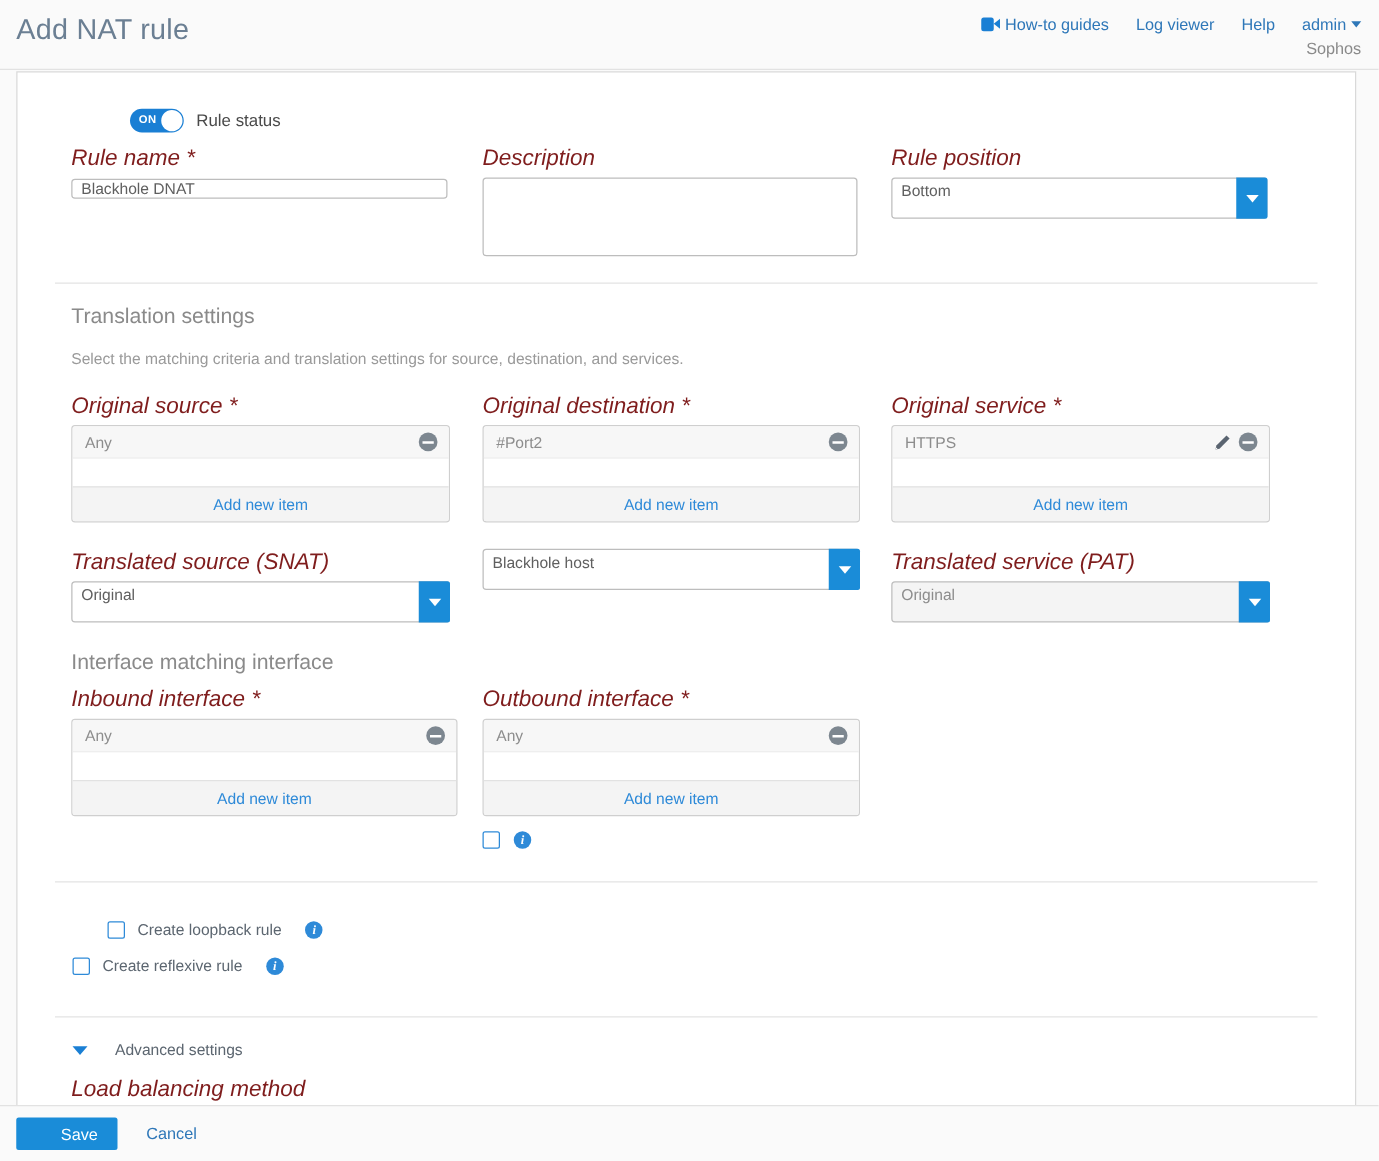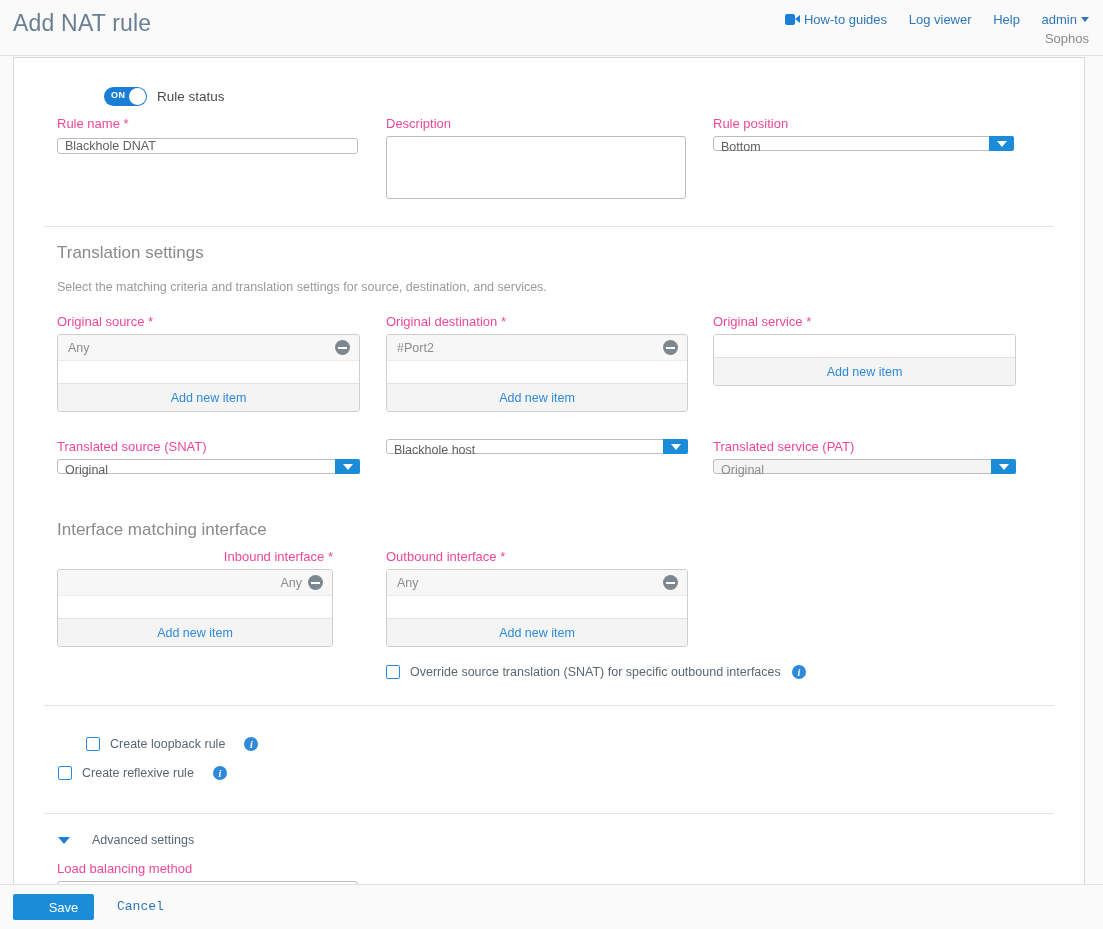--- a/index.html
+++ b/index.html
@@ -137,24 +137,25 @@
     background: #fff;
   }
   .toggle-label {
     margin-left: 10px;
     font-size: 13.5px;
     color: #4a4a4a;
   }
 
   
   .fld-label {
-    font-size: 13px;
-    color: #ec4899;
+    font-size: 18px;
+    color: #7f1d1d;
     margin-bottom: 5px;
     white-space: nowrap;
+    font-style: italic;
   }
 
   .text-input {
     width: 100%;
     height: 16px;
     border: 1px solid #bdbdbd;
     border-radius: 3px;
     box-sizing: border-box;
     font-family: "Liberation Sans", sans-serif;
     font-size: 12.5px;
@@ -166,21 +167,21 @@
   textarea.text-input {
     height: 63px;
     padding: 5px 7px;
     resize: none;
     line-height: 15px;
   }
 
   .select-wrap {
     position: relative;
     width: 100%;
-    height: 15px;
+    height: 33px;
   }
   .select-wrap .sel-box {
     position: absolute;
     left: 0; top: 0; right: 0; bottom: 0;
     border: 1px solid #bdbdbd;
     border-radius: 3px;
     box-sizing: border-box;
     background: #fff;
   }
   .select-wrap.disabled .sel-box { background: #f4f4f4; }
@@ -350,21 +351,20 @@
     font-family: "Liberation Sans", sans-serif;
     padding-left: 26px;
   }
   .btn-cancel {
     position: absolute;
     left: 117px;
     top: 14px;
     font-size: 13px;
     color: #2e77b8;
     text-decoration: none;
-    font-family: Liberation Mono, monospace;
   }
 
   .abs { position: absolute; }
 </style>
 </head>
 <body>
 
 <div class="topbar">
   <div class="page-title">Add NAT rule</div>
 
@@ -437,20 +437,30 @@
           <span class="icon-minus"></span>
         </div>
         <div class="lb-body"></div>
         <div class="lb-add">Add new item</div>
       </div>
     </div>
 
     <div class="abs" style="left:699px; top:256px; width:303px;">
       <div class="fld-label">Original service *</div>
       <div class="listbox">
+        <div class="lb-item">
+          <span class="name">HTTPS</span>
+          <span class="icon-pencil">
+            <svg width="14" height="14" viewBox="0 0 14 14">
+                <path d="M10.2 1.3 L12.7 3.8 L4.6 11.9 L1.4 12.6 L2.1 9.4 Z" fill="#5a6470"></path>
+                <path d="M1.4 12.6 L2.1 11.0 L3.0 11.9 Z" fill="#ffffff"></path>
+              </svg>
+          </span>
+          <span class="icon-minus"></span>
+        </div>
         <div class="lb-body"></div>
         <div class="lb-add">Add new item</div>
       </div>
     </div>
 
     <div class="abs" style="left:43px; top:381px; width:303px;">
       <div class="fld-label">Translated source (SNAT)</div>
       <div class="select-wrap">
         <div class="sel-box"></div>
         <div class="sel-text">Original</div>
@@ -476,21 +486,21 @@
         <div class="sel-box"></div>
         <div class="sel-text">Original</div>
         <div class="sel-btn">
             <span class="arrow"></span>
           </div>
       </div>
     </div>
 
     <div class="abs section-title" style="left:43px; top:462px;">Interface matching interface</div>
 
-    <div class="abs" style="left:43px; top:491px; width:276px;text-align:right;">
+    <div class="abs" style="left:43px; top:491px; width:309px;">
       <div class="fld-label">Inbound interface *</div>
       <div class="listbox">
         <div class="lb-item">
           <span class="name">Any</span>
           <span class="icon-minus"></span>
         </div>
         <div class="lb-body"></div>
         <div class="lb-add">Add new item</div>
       </div>
     </div>
@@ -502,21 +512,20 @@
           <span class="name">Any</span>
           <span class="icon-minus"></span>
         </div>
         <div class="lb-body"></div>
         <div class="lb-add">Add new item</div>
       </div>
     </div>
 
     <div class="abs cb-row" style="left:372px; top:607px;">
       <span class="cb"></span>
-      <span class="cb-label">Override source translation (SNAT) for specific outbound interfaces</span>
       <span class="info-icon" style="margin-left:11px;">i</span>
     </div>
 
     <div class="hr abs" style="left:30px; top:647px; width:1010px;"></div>
 
     <div class="abs cb-row" style="left:44px; top:679px;padding-left:28px;">
       <span class="cb"></span>
       <span class="cb-label">Create loopback rule</span>
       <span class="info-icon" style="margin-left:19px;">i</span>
     </div>

